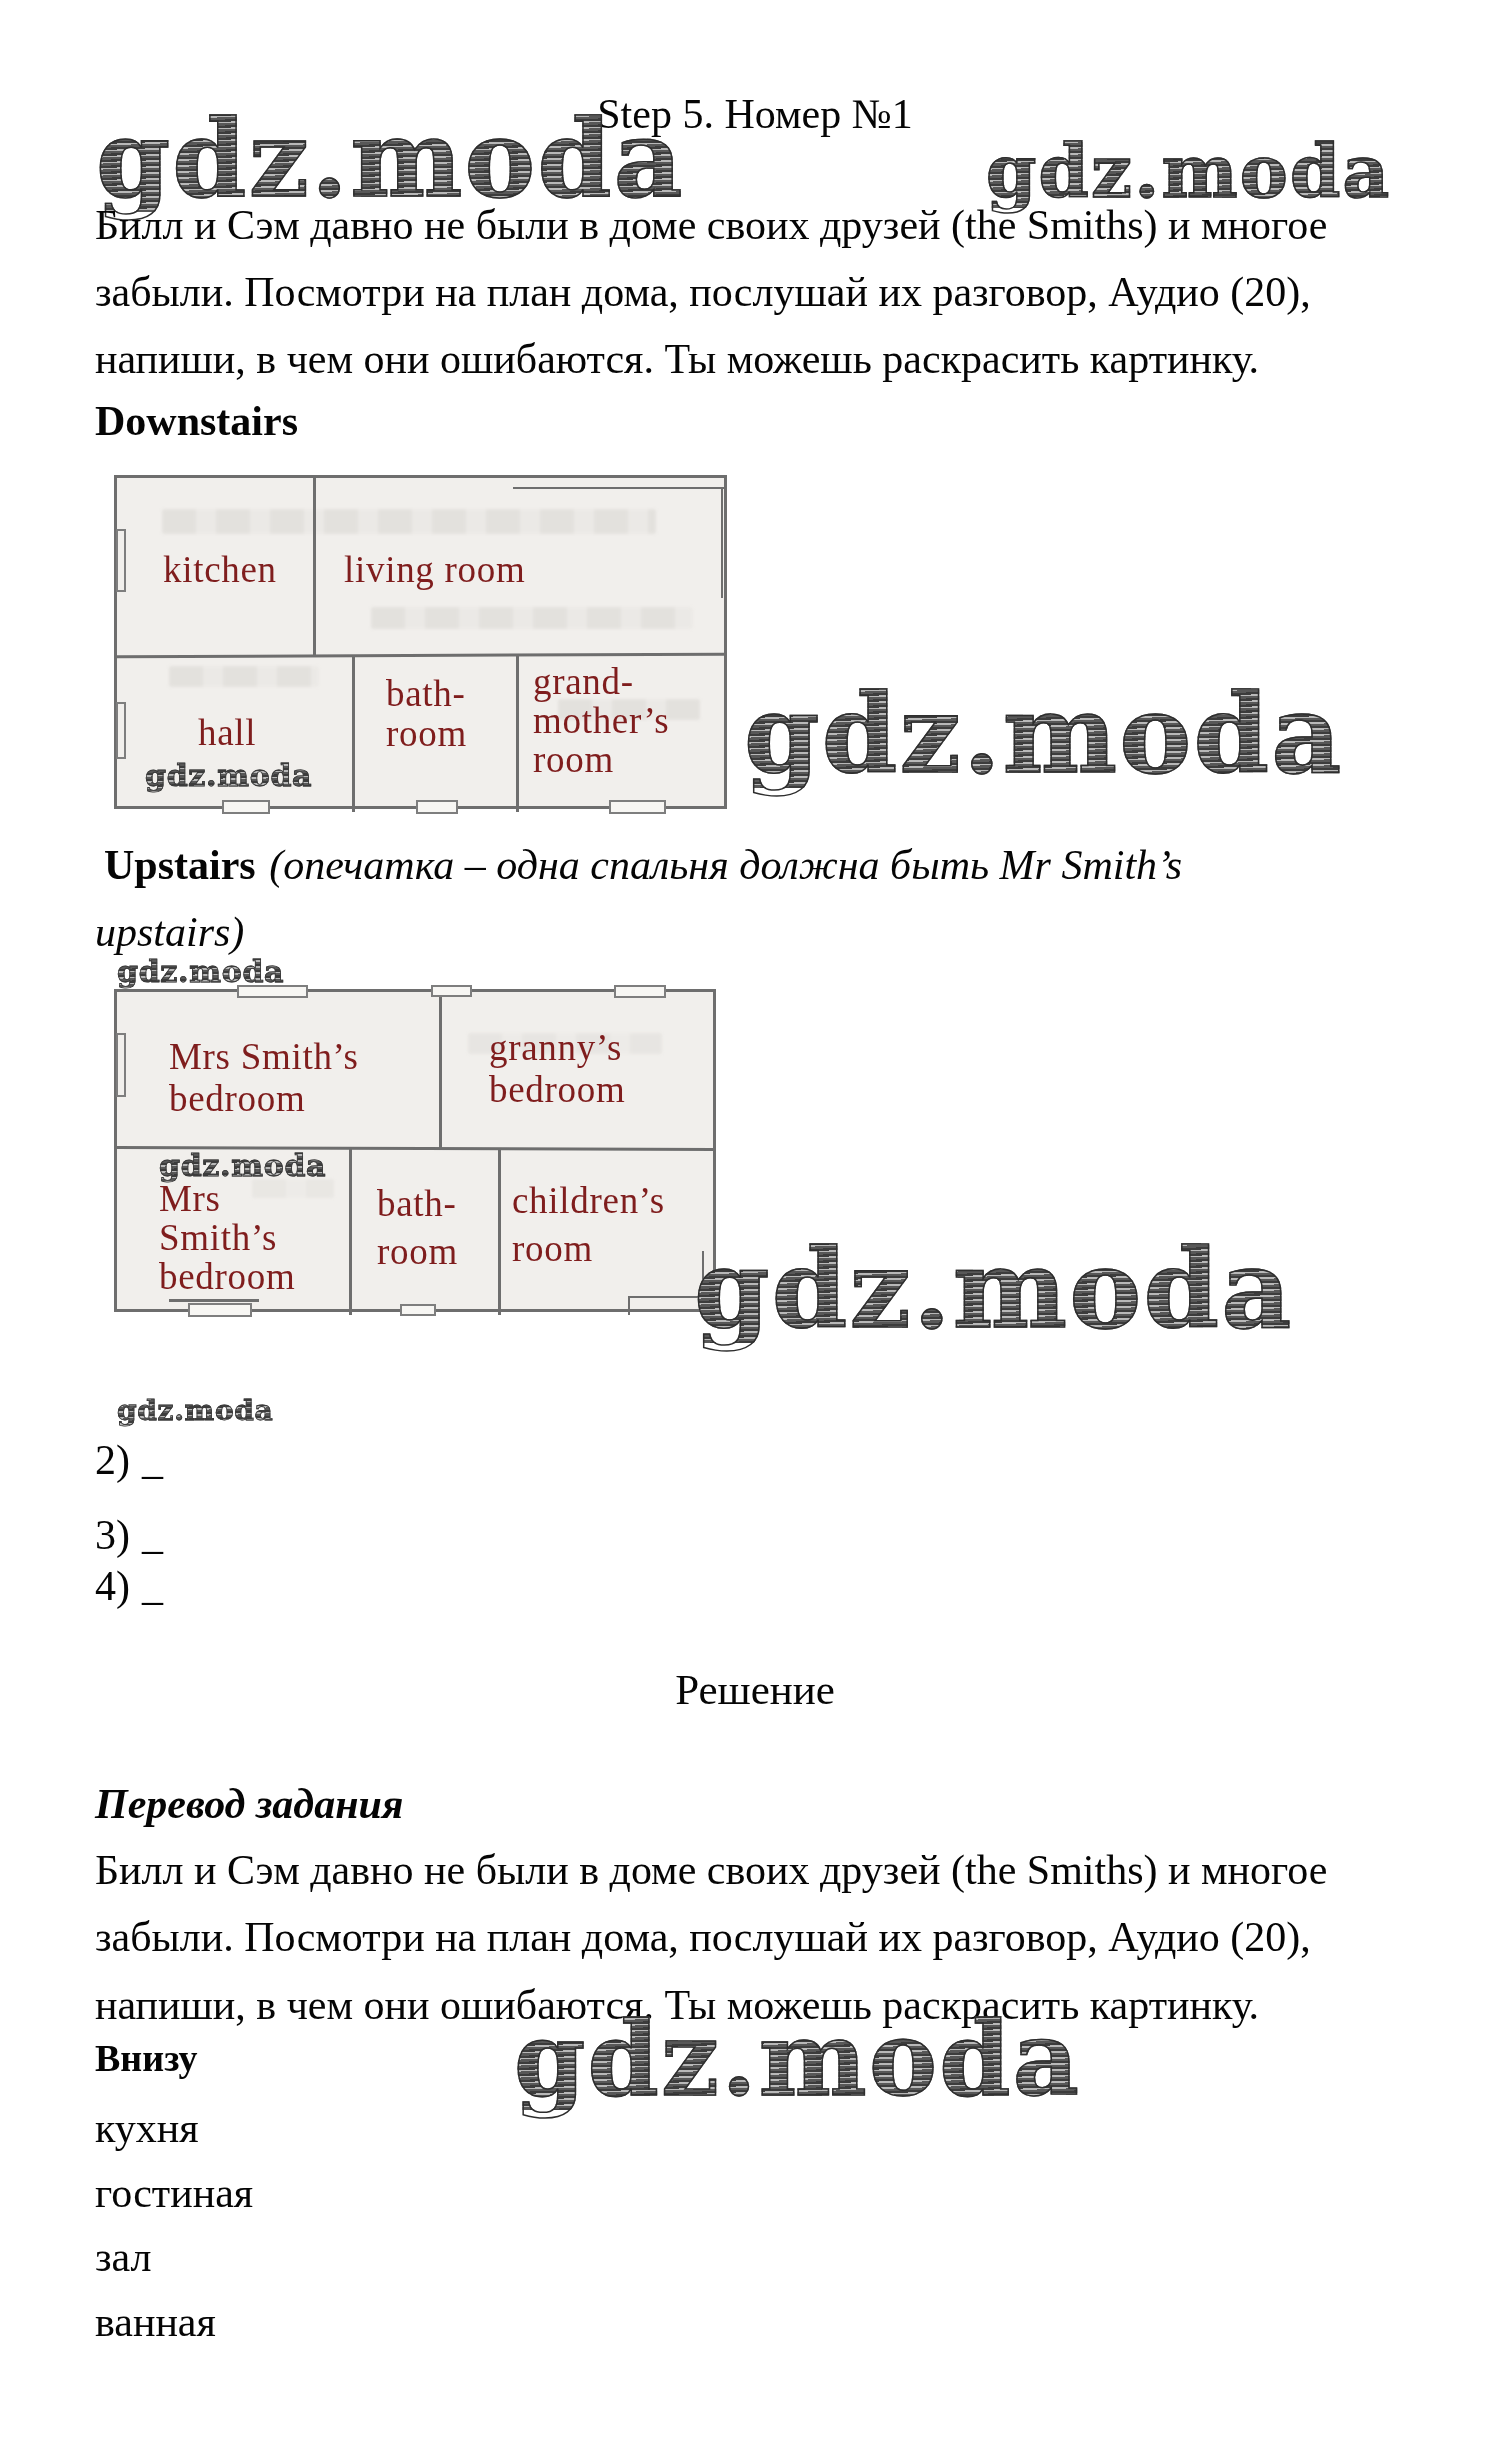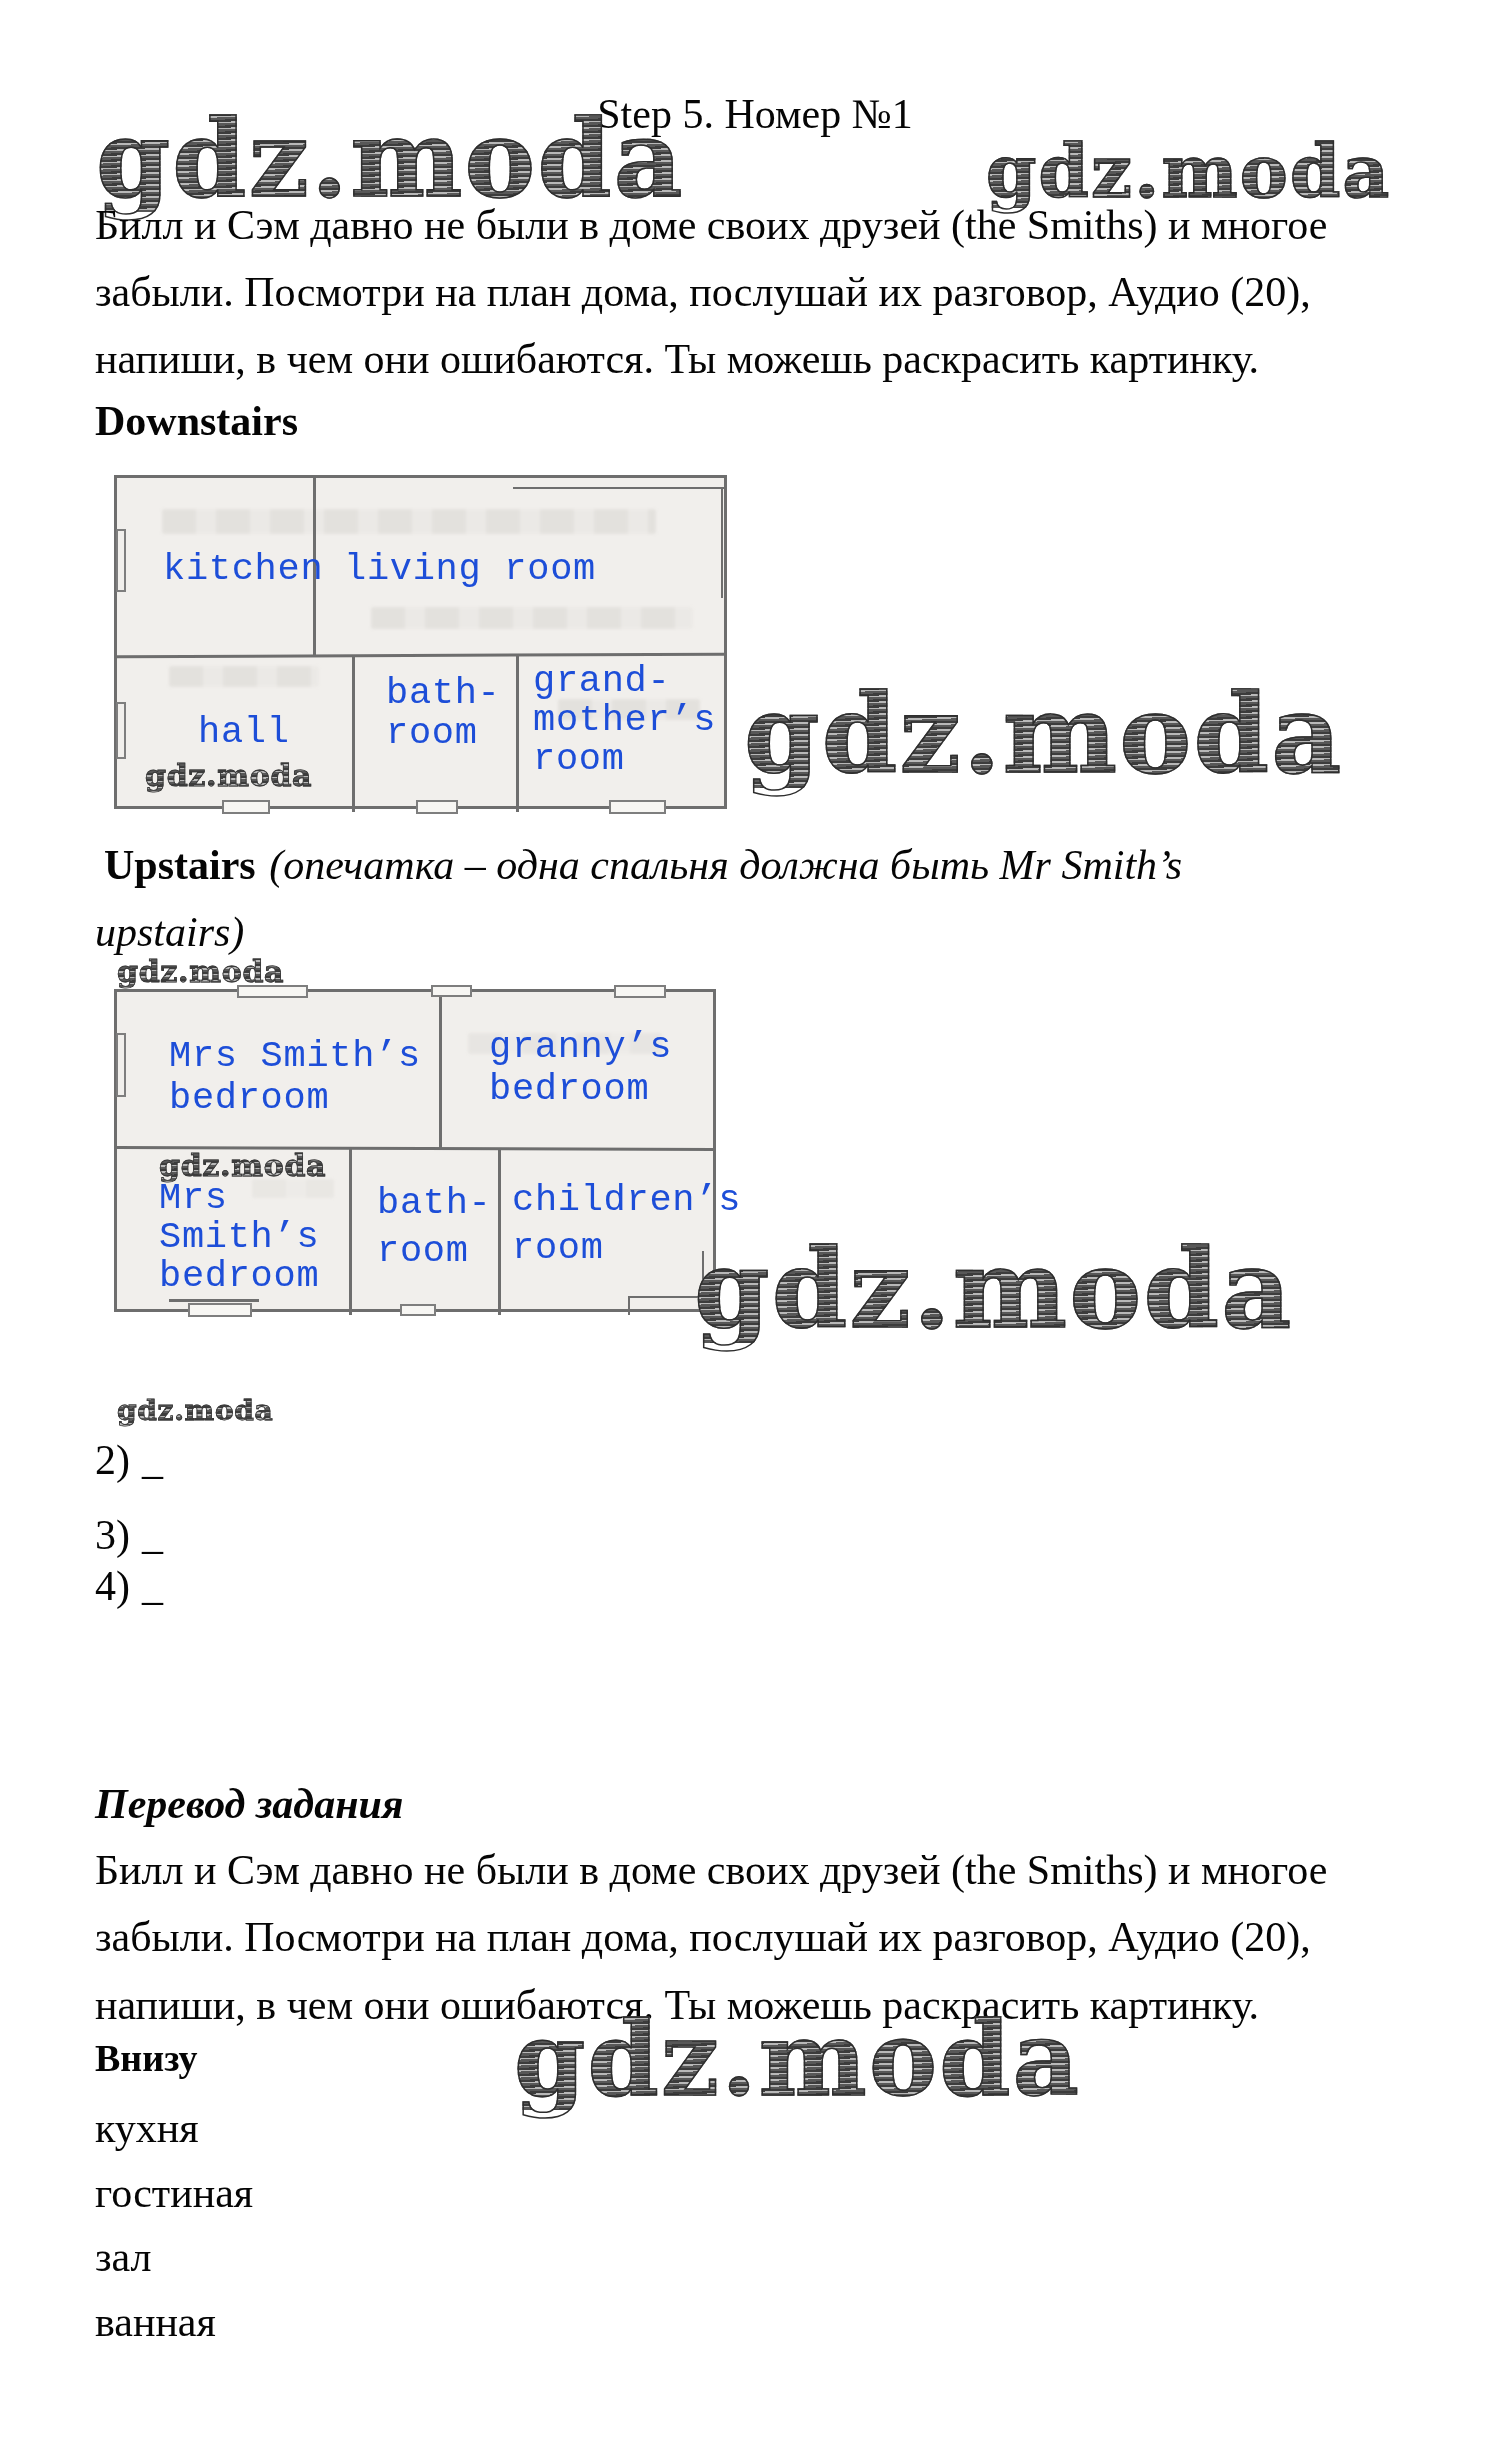--- a/index.html
+++ b/index.html
@@ -26,21 +26,21 @@
       background:repeating-linear-gradient(178deg,#3c3c3c 0 2.2px,#b8b8b8 2.2px 3.7px,#585858 3.7px 6px);
       -webkit-background-clip:text; background-clip:text; color:transparent;
       -webkit-text-stroke:1.5px #2e2e2e;
     }
     .wm-sm { -webkit-text-stroke:0.9px #3a3a3a; }
   }
 
   
   .plan { position:absolute; background:#f1efec; border:3px solid #6e6e6e; }
   .wall { position:absolute; background:#6e6e6e; }
-  .room-label { position:absolute; white-space:nowrap; color:#1d4ed8; font-size:37px; letter-spacing:0.7px; line-height:1;font-family:Liberation Mono, monospace; }
+  .room-label { position:absolute; white-space:nowrap; color:#7f1d1d; font-size:37px; letter-spacing:0.7px; line-height:1; }
   .door { position:absolute; background:#f7f6f3; border:2.2px solid #7e7e7e; }
   .bracket { position:absolute; border:2.2px solid #7e7e7e; background:#f1efec; }
   .ghost {
     position:absolute; height:25.4px; border-radius:2.2px; opacity:.5; filter:blur(1.5px);
     background:repeating-linear-gradient(90deg,#d7d5d0 0 34px,#e7e5e1 34px 54px);
   }
 </style>
 </head>
 <body>
 
@@ -137,20 +137,21 @@
   <div class="txt" style="left:95px; top:1437px;">
     <span>2)</span><span class="blank">_</span>
   </div>
   <div class="txt" style="left:95px; top:1500px;margin-top:12px;">
     <span>3)</span><span class="blank">_</span>
   </div>
   <div class="txt" style="left:95px; top:1563px;">
     <span>4)</span><span class="blank">_</span>
   </div>
 
+  <div class="txt center" style="top:1666px; font-size:43px;">Решение</div>
   <div class="txt b i" style="left:95px; top:1781px;">Перевод задания</div>
   <div class="txt" style="left:95px; top:1847px;">Билл и Сэм давно не были в доме своих друзей (the Smiths) и многое</div>
   <div class="txt" style="left:95px; top:1914px;">забыли. Посмотри на план дома, послушай их разговор, Аудио (20),</div>
   <div class="txt" style="left:95px; top:1982px;">напиши, в чем они ошибаются. Ты можешь раскрасить картинку.</div>
 
   <div class="txt b" style="left:95px; top:2037px; font-size:38px;">Внизу</div>
   <div class="wm" style="left:514px; top:2008px; font-size:102px;">gdz.moda</div>
 
   <div class="txt" style="left:95px; top:2105px;">кухня</div>
   <div class="txt" style="left:95px; top:2170px;">гостиная</div>

